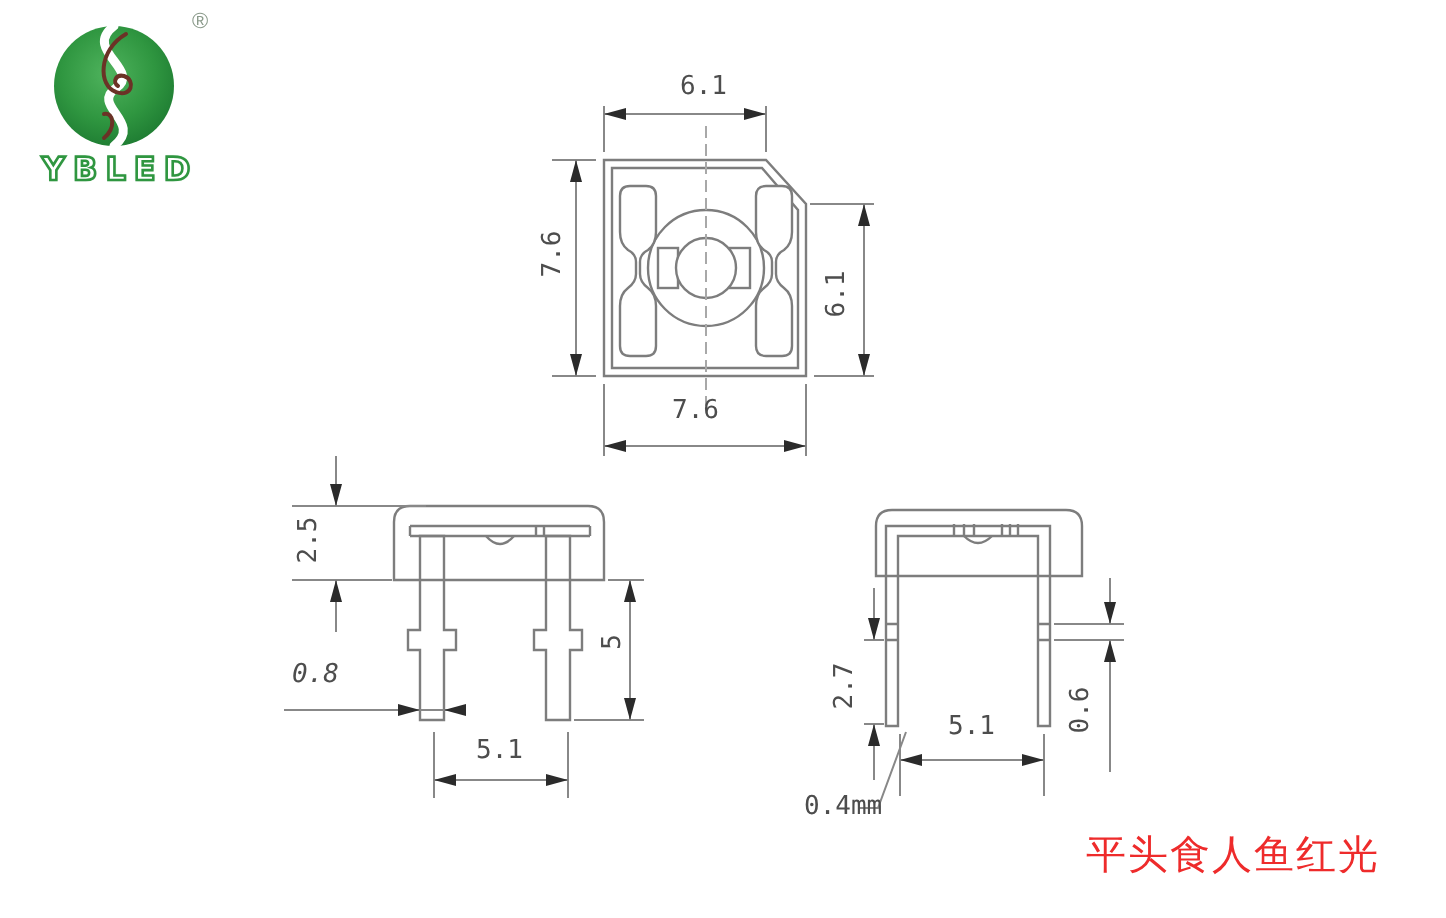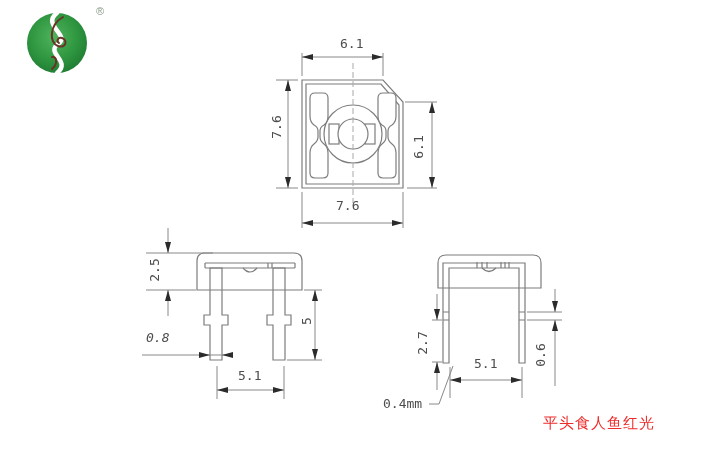--- a/index.html
+++ b/index.html
@@ -14,21 +14,21 @@
   }
   .dim.rot{width:30px;text-align:center;transform:rotate(-90deg);transform-origin:center;}
   #logo{position:absolute;left:8px;top:4px;width:104px;height:94px;}
   #brand{
     position:absolute;left:6px;top:71px;width:92px;text-align:center;
     font-family:"DejaVu Sans", sans-serif;font-weight:bold;font-size:16px;letter-spacing:4px;
     color:#ffffff;-webkit-text-stroke:1.3px #2f9640;text-shadow:0 0 1px #2f9640;
   }
   #regmark{position:absolute;left:88px;top:1px;font-size:11px;color:#8a9a8a;}
   #product-label{
-    position:absolute;left:543px;top:414px;font-size:15px;color:#ee2b2b;
+    position:absolute;left:543px;top:414px;font-size:20px;color:#ee2b2b;
     font-family:Liberation Sans, sans-serif;letter-spacing:1px;white-space:nowrap;
   }
 </style>
 </head>
 <body>
 
 <div id="logo">
   <svg width="104" height="94">
     <defs>
       <radialGradient id="lg" cx="45%" cy="40%" r="65%">
@@ -36,20 +36,21 @@
         <stop offset="60%" stop-color="#2f9640"></stop>
         <stop offset="100%" stop-color="#1d7a31"></stop>
       </radialGradient>
     </defs>
     <circle cx="49" cy="39" r="30" fill="url(#lg)"></circle>
     <path d="M49,9 C33,21 63,31 50,40 C37,49 64,57 49,69" stroke="#ffffff" stroke-width="4.5" fill="none" stroke-linecap="round"></path>
     <path d="M55,13 C41,21 41,39 50,42 C58,45 60,36 54,34 C50,33 48,37 51,39" stroke="#6b3226" stroke-width="2" fill="none" stroke-linecap="round"></path>
     <path d="M44,65 C50,60 49,52 44,53" stroke="#6b3226" stroke-width="2" fill="none" stroke-linecap="round"></path>
   </svg>
   <span id="regmark">®</span>
+  <div id="brand">YBLED</div>
 </div>
 
 <svg id="art" width="723" height="459">
 
   <g stroke="#7d7d7d" stroke-width="1.2" fill="none">
     <path d="M302,80 H383 L403,102 V188 H302 Z"></path>
     <path d="M306,84 H381 L399,105 V184 H306 Z"></path>
     <circle cx="353" cy="134" r="29" fill="#ffffff"></circle>
     <path d="M315,93 H323 Q328,93 328,98 V116 Q328,122 324,125 Q320,127 320,131 V137 Q320,141 324,144
              Q328,147 328,153 V173 Q328,178 323,178 H315 Q310,178 310,173 V153 Q310,147 314,144
@@ -132,15 +133,15 @@
 <span class="dim" style="left:336px;top:199px;">7.6</span>
 
 <span class="dim rot" style="left:140px;top:263px;">2.5</span>
 <span class="dim" style="left:146px;top:331px;font-style:italic;">0.8</span>
 <span class="dim rot" style="left:292px;top:314px;">5</span>
 <span class="dim" style="left:238px;top:369px;">5.1</span>
 
 <span class="dim rot" style="left:408px;top:336px;">2.7</span>
 <span class="dim" style="left:474px;top:357px;">5.1</span>
 <span class="dim rot" style="left:526px;top:348px;">0.6</span>
-<span class="dim" style="left:383px;top:397px;">0.4mm</span>
+<span class="dim" style="left:402px;top:397px;">0.4mm</span>
 
 <div id="product-label">平头食人鱼红光</div>
 
 </body></html>

